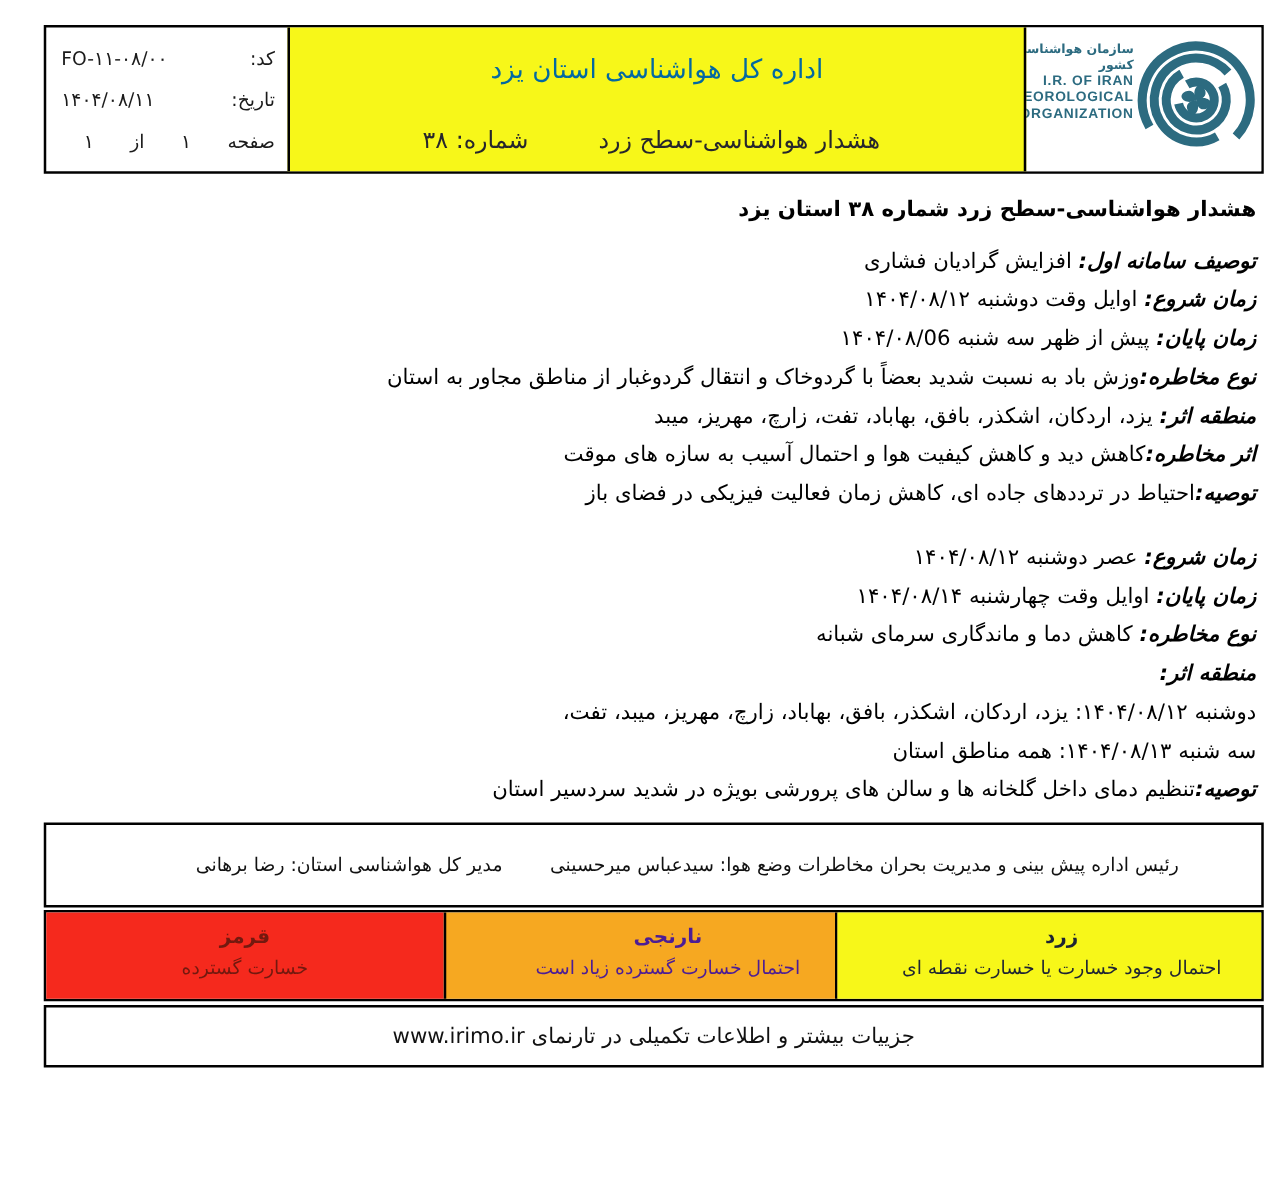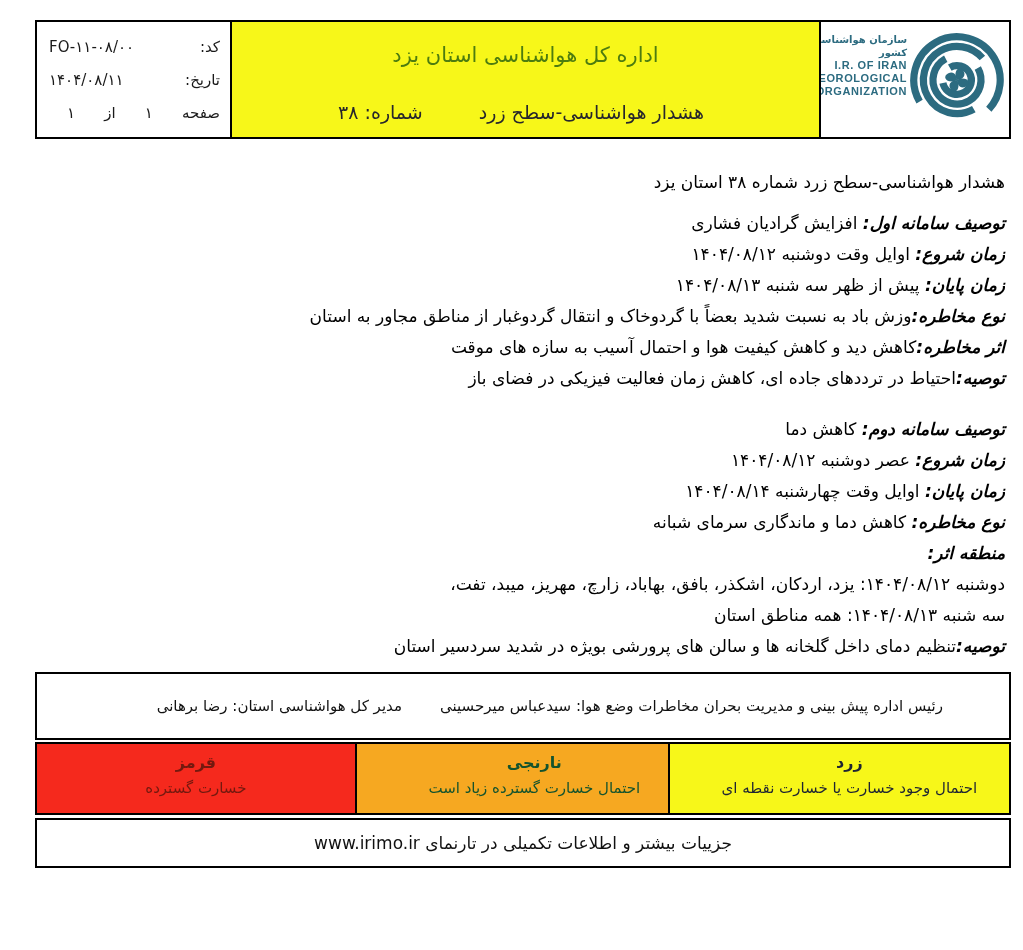--- a/index.html
+++ b/index.html
@@ -17,32 +17,32 @@
   }
   .logo-box{width:188px;background:#fff;display:flex;direction:ltr;
     align-items:center;justify-content:flex-end;gap:2px;padding:4px 4px 4px 2px;box-sizing:border-box;}
   .logo-text{text-align:right;color:#2C6B80;line-height:13px;margin-top:-28px;}
   .logo-text .fa{font-size:10px;font-weight:bold;letter-spacing:0;}
   .logo-text .en{font-family:"Liberation Sans",sans-serif;font-size:11px;letter-spacing:.6px;font-weight:bold;}
   .logo-spiral{flex:0 0 auto;}
   .yellow{flex:1;border-right:2px solid #000;border-left:2px solid #000;
     display:flex;flex-direction:column;box-sizing:border-box;padding:10px 0 14px;}
   .yellow .ttl{flex:1;display:flex;align-items:center;justify-content:center;
-    font-size:21px;color:#4d7c0f;letter-spacing:0;}
+    font-size:21px;color:#0369a1;letter-spacing:0;}
   .yellow .sub{flex:1;display:flex;align-items:flex-end;gap:56px;padding-right:115px;
     font-size:19px;color:#26262C;}
   .meta{width:193px;display:flex;flex-direction:column;justify-content:space-around;
     padding:8px 10px 8px 12px;box-sizing:border-box;font-size:15px;color:#1a1a1a;}
   .meta .mrow{display:flex;justify-content:space-between;align-items:center;}
   .meta .ltr{direction:ltr;unicode-bidi:isolate;}
   .meta .mrow.page-row{padding-left:18px;}
 
   
   .doc{margin:0 18px 0 0;font-size:17px;}
-  .doc .heading{font-weight:normal;margin:27px 0 10px;line-height:32px;white-space:nowrap;}
+  .doc .heading{font-weight:bold;margin:13px 0 10px;line-height:32px;white-space:nowrap;}
   .doc .line{line-height:31px;white-space:nowrap;}
   .doc .line b{font-weight:bold;font-style:italic;}
   .sys2{margin-top:20px;}
 
   
   .sig{
     margin:10px 12px 0 35px;height:64px;border:2px solid #000;
     display:flex;align-items:center;gap:38px;padding-right:66px;box-sizing:content-box;
     font-size:15px;color:#111;
   }
@@ -120,49 +120,49 @@
       </div>
     </div>
   </div>
 
   <div class="doc">
     <div class="heading">هشدار هواشناسی-سطح زرد شماره ۳۸ استان یزد</div>
 
     <div class="sys1">
       <div class="line"><b>توصیف سامانه اول:</b><span> افزایش گرادیان فشاری</span></div>
       <div class="line"><b>زمان شروع:</b><span>  اوایل وقت دوشنبه ۱۴۰۴/۰۸/۱۲</span></div>
-      <div class="line"><b>زمان پایان:</b><span> پیش از ظهر سه شنبه ۱۴۰۴/۰۸/۱۳</span></div>
+      <div class="line"><b>زمان پایان:</b><span> پیش از ظهر سه شنبه ۱۴۰۴/۰۸/06</span></div>
       <div class="line"><b>نوع مخاطره:</b><span>وزش باد به نسبت شدید بعضاً با گردوخاک و انتقال گردوغبار از مناطق مجاور به استان</span></div>
+      <div class="line"><b>منطقه اثر:</b><span> یزد، اردکان، اشکذر، بافق، بهاباد، تفت، زارچ، مهریز، میبد</span></div>
       <div class="line"><b>اثر مخاطره:</b><span>کاهش دید و کاهش کیفیت هوا و احتمال آسیب به سازه های موقت</span></div>
       <div class="line"><b>توصیه:</b><span>احتیاط در ترددهای جاده ای، کاهش زمان فعالیت فیزیکی در فضای باز</span></div>
     </div>
 
     <div class="sys2">
-      <div class="line"><b>توصیف سامانه دوم:</b><span> کاهش دما</span></div>
       <div class="line"><b>زمان شروع:</b><span>  عصر دوشنبه ۱۴۰۴/۰۸/۱۲</span></div>
       <div class="line"><b>زمان پایان:</b><span>  اوایل وقت چهارشنبه ۱۴۰۴/۰۸/۱۴</span></div>
       <div class="line"><b>نوع مخاطره:</b><span> کاهش دما و ماندگاری سرمای شبانه</span></div>
       <div class="line"><b>منطقه اثر:</b><span></span></div>
       <div class="line"><b></b><span>دوشنبه ۱۴۰۴/۰۸/۱۲: یزد، اردکان، اشکذر، بافق، بهاباد، زارچ، مهریز، میبد، تفت،</span></div>
       <div class="line"><b></b><span>سه شنبه ۱۴۰۴/۰۸/۱۳: همه مناطق استان</span></div>
       <div class="line"><b>توصیه:</b><span>تنظیم دمای داخل گلخانه ها و سالن  های پرورشی بویژه در شدید سردسیر استان</span></div>
     </div>
   </div>
 
   <div class="sig">
     <span>رئیس اداره پیش بینی و مدیریت بحران مخاطرات وضع هوا:   سیدعباس  میرحسینی</span>
     <span>مدیر کل هواشناسی استان:  رضا برهانی</span>
   </div>
 
   <div class="bars">
     <div class="bar red" style="background: rgb(245, 41, 29); color: rgb(115, 25, 15);">
       <div class="nm">قرمز</div>
       <div class="ds">خسارت گسترده</div>
     </div>
-    <div class="bar orange" style="background: rgb(246, 168, 33); color: #14532d; padding-left: 44px;">
+    <div class="bar orange" style="background: rgb(246, 168, 33); color: #4c1d95; padding-left: 44px;">
       <div class="nm">نارنجی</div>
       <div class="ds">احتمال خسارت گسترده زیاد است</div>
     </div>
     <div class="bar yellowbar" style="background: rgb(247, 247, 25); color: rgb(30, 36, 51);">
       <div class="nm">زرد</div>
       <div class="ds">احتمال وجود خسارت یا خسارت نقطه ای</div>
     </div>
   </div>
 
   <div class="foot">

